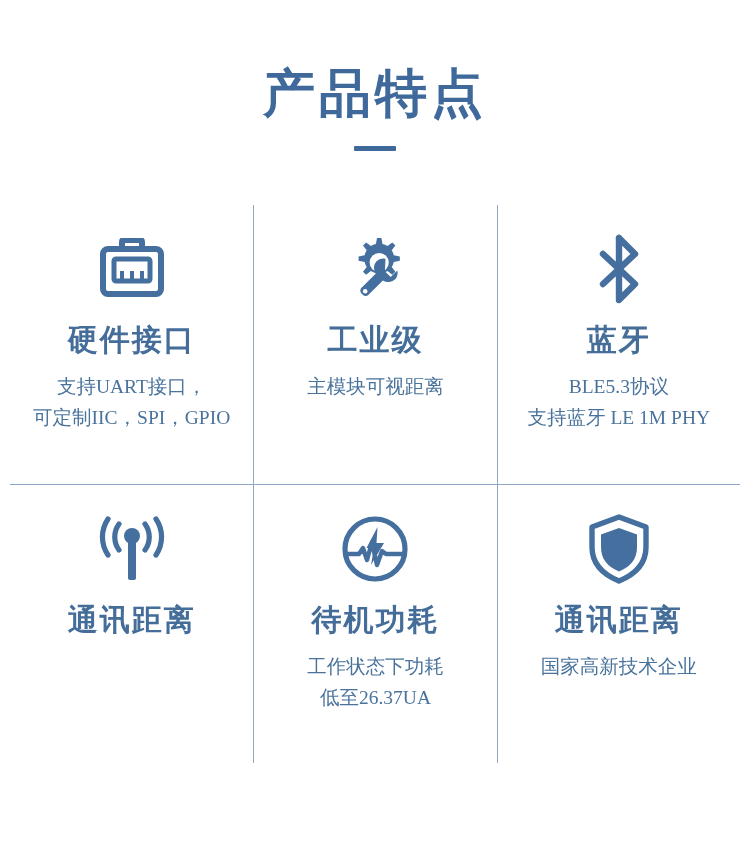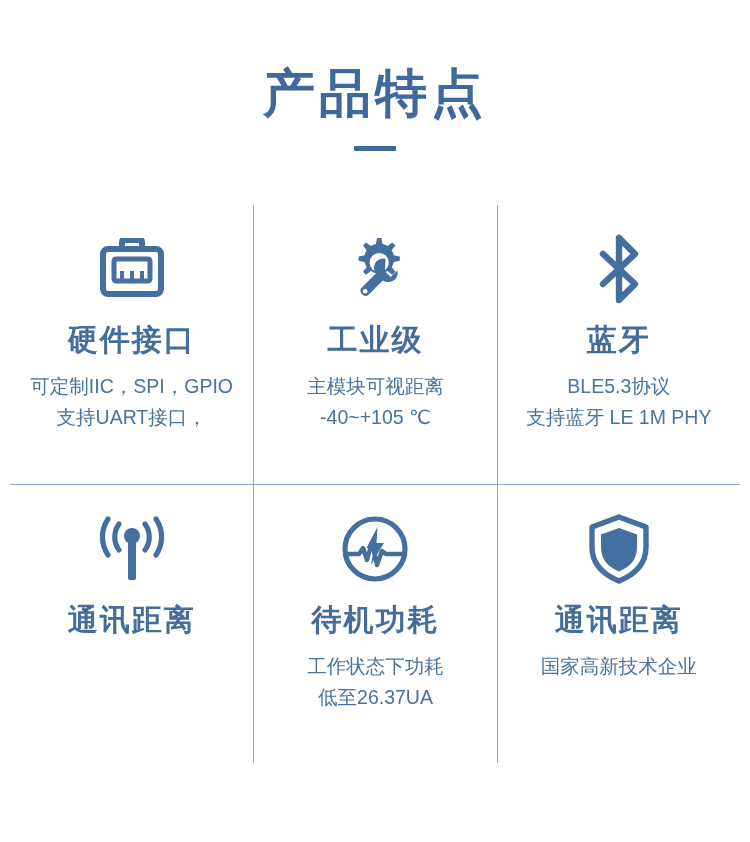--- a/index.html
+++ b/index.html
@@ -47,20 +47,21 @@
   
   .grid {
     position: absolute;
     top: 205px;
     left: 10px;
     width: 730px;
     height: 558px;
     display: grid;
     grid-template-columns: 1fr 1fr 1fr;
     grid-template-rows: 1fr 1fr;
+    font-family: Liberation Serif, serif;
   }
   .cell {
     position: relative;
     display: flex;
     flex-direction: column;
     align-items: center;
     justify-content: flex-start;
     padding-top: 22px;
     box-sizing: border-box;
   }
@@ -122,38 +123,37 @@
           <path d="M23 11 L23 4 Q23 2 25 2 L41 2 Q43 2 43 4 L43 11" stroke="#446f9e" stroke-width="6" stroke-linecap="round" stroke-linejoin="round"></path>
           <rect x="4" y="11" width="58" height="45" rx="5" ry="5" stroke="#446f9e" stroke-width="6" fill="none"></rect>
           <rect x="15" y="21" width="36" height="22" rx="2" ry="2" stroke="#446f9e" stroke-width="5" fill="none"></rect>
           <rect x="21" y="33" width="4" height="10" fill="#446f9e"></rect>
           <rect x="31" y="33" width="4" height="10" fill="#446f9e"></rect>
           <rect x="41" y="33" width="4" height="10" fill="#446f9e"></rect>
         </svg>
       </div>
       <div class="cell-title">硬件接口</div>
       <div class="cell-desc">
+        <span class="line">支持UART接口，</span>
         <span class="line">可定制IIC，SPI，GPIO</span>
-        <span class="line">支持UART接口，</span>
       </div>
     </div>
 
     <div class="cell col-1 row-1">
       <div class="icon-wrap">
         <svg width="68" height="66" viewBox="0 0 68 66" fill="none">
           <path d="M36 2 l4.4 0 1.1 6.0 a17 17 0 0 1 5.0 2.1 l4.8-3.7 3.1 3.1 -3.7 4.8 a17 17 0 0 1 2.1 5.0 l6.0 1.1 0 4.4 -6.0 1.1 a17 17 0 0 1 -2.1 5.0 l3.7 4.8 -3.1 3.1 -4.8-3.7 a17 17 0 0 1 -5.0 2.1 l-1.1 6.0 -4.4 0 -1.1-6.0 a17 17 0 0 1 -5.0-2.1 l-4.8 3.7 -3.1-3.1 3.7-4.8 a17 17 0 0 1 -2.1-5.0 l-6.0-1.1 0-4.4 6.0-1.1 a17 17 0 0 1 2.1-5.0 l-3.7-4.8 3.1-3.1 4.8 3.7 a17 17 0 0 1 5.0-2.1 z" fill="#446f9e"></path>
           <circle cx="38.2" cy="26.5" r="9.6" fill="#ffffff"></circle>
           <path d="M44.5 22.8 a9.5 9.5 0 0 0 -9.0 2.4 a9.5 9.5 0 0 0 -0.6 12.2 L20.5 51.8 a4 4 0 0 0 0 5.7 l1.3 1.3 a4 4 0 0 0 5.7 0 L41.9 44.4 a9.5 9.5 0 0 0 12.0-0.9 a9.5 9.5 0 0 0 2.4-9.0 l-6.6 6.6 -5.8-5.8 z" fill="#446f9e"></path>
           <circle cx="24.2" cy="55.2" r="2.3" fill="#ffffff"></circle>
         </svg>
       </div>
       <div class="cell-title">工业级</div>
       <div class="cell-desc">
         <span class="line">主模块可视距离</span>
-        <span class="line">-40~+105 ℃</span>
       </div>
     </div>
 
     <div class="cell col-2 row-1">
       <div class="icon-wrap">
         <svg width="48" height="70" viewBox="0 0 48 70" fill="none">
           <path d="M24 4 L24 66 L40 50 L8 20 M8 50 L40 20 L24 4" stroke="#446f9e" stroke-width="6.4" stroke-linecap="round" stroke-linejoin="round" fill="none"></path>
         </svg>
       </div>
       <div class="cell-title">蓝牙</div>

